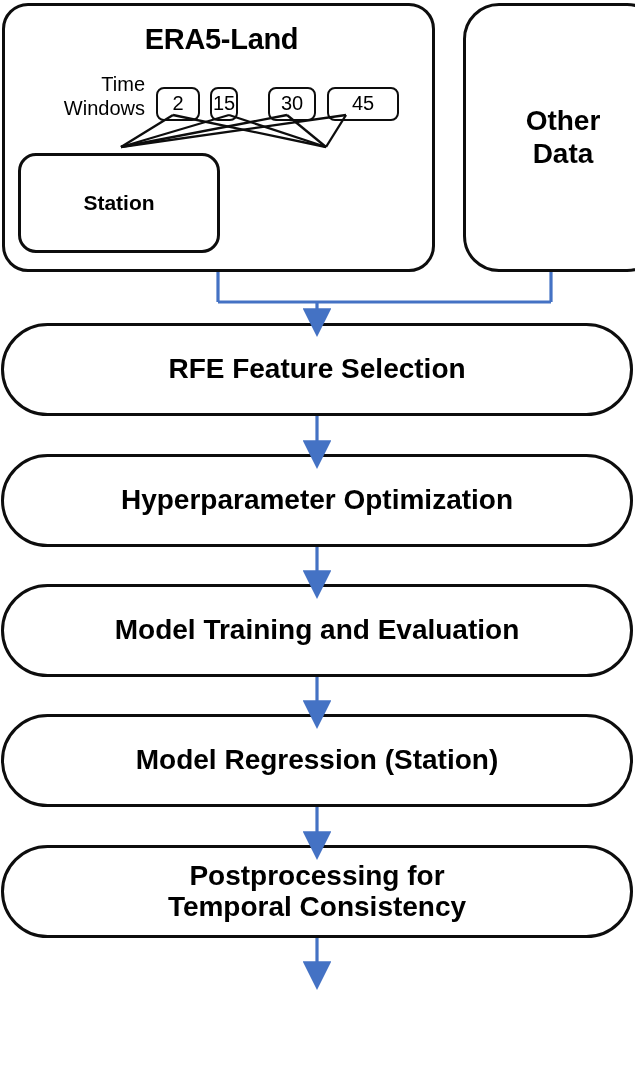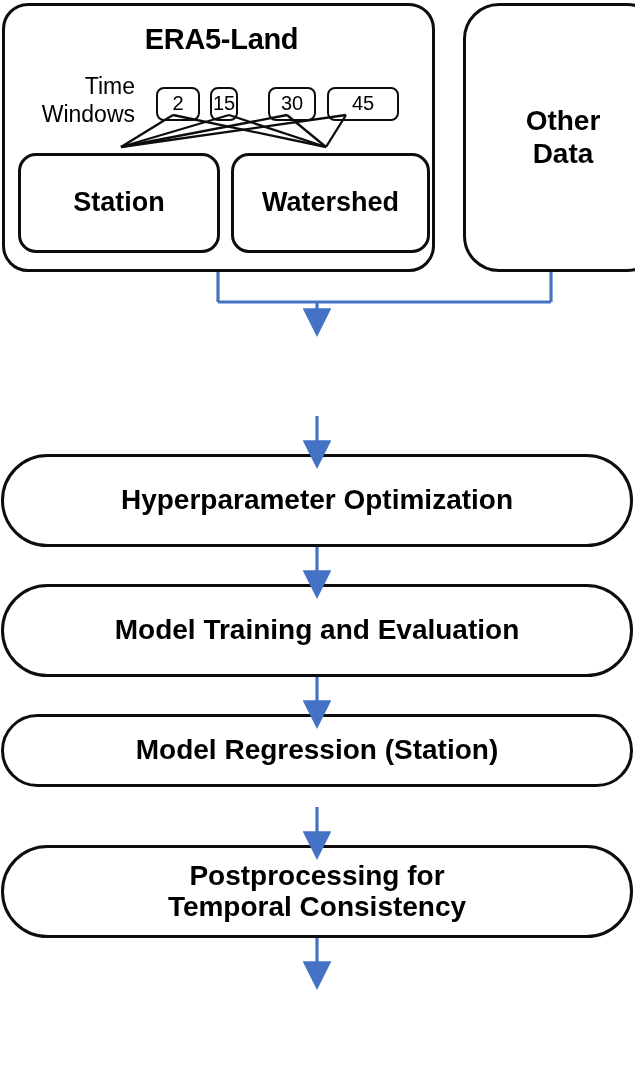--- a/index.html
+++ b/index.html
@@ -54,25 +54,25 @@
     top: 18px;
     width: 433px;
     text-align: center;
     font-size: 29px;
     font-weight: bold;
     letter-spacing: -0.3px;
   }
 
   .tw-label {
     position: absolute;
-    left: 8px;
+    left: 18px;
     top: 66px;
     width: 122px;
     text-align: right;
-    font-size: 23px;
+    font-size: 20px;
     font-weight: normal;
     line-height: 1.22;
     white-space: pre-line;
   }
 
   .tw-chip {
     position: absolute;
     box-sizing: border-box;
     background: #ffffff;
     border: 2.5px solid #0d0d0d;
@@ -88,21 +88,21 @@
 
   .sub-box {
     position: absolute;
     box-sizing: border-box;
     background: #ffffff;
     border: 3px solid #0d0d0d;
     border-radius: 18px;
     display: flex;
     align-items: center;
     justify-content: center;
-    font-size: 27px;
+    font-size: 21px;
     font-weight: bold;
     top: 147px;
     height: 100px;
   }
   .sub-station   { left: 13px;  width: 202px; }
   .sub-watershed { left: 226px; width: 199px; }
 
   
   .other-box {
     left: 463px;
@@ -117,21 +117,21 @@
   
   .flow-box {
     left: 1px;
     width: 632px;
     border-radius: 50px;
     font-size: 28px;
   }
   .fb1 { top: 323px;  height: 93px; }
   .fb2 { top: 454px;  height: 93px; }
   .fb3 { top: 584px;  height: 93px; }
-  .fb4 { top: 714px;  height: 73px; }
+  .fb4 { top: 714px;  height: 93px; }
   .fb5 { top: 845px;  height: 93px; text-align: center; }
   .fb6 { top: 975px;  height: 93px; }
 
   
   #wires {
     position: absolute;
     left: 0; top: 0;
     width: 635px;
     height: 1071px;
     pointer-events: none;
@@ -147,26 +147,26 @@
 
     <div class="tw-label">Time
 Windows</div>
 
     <div class="tw-chip" style="left:151px;width:44px;">2</div>
     <div class="tw-chip" style="left:205px;width:28px;">15</div>
     <div class="tw-chip" style="left:263px;width:48px;">30</div>
     <div class="tw-chip" style="left:322px;width:72px;">45</div>
 
     <div class="sub-box sub-station">Station</div>
-    <div class="sub-box sub-watershed">Watershed</div>
   </div>
 
   <div class="node other-box">Other
 Data</div>
 
+  <div class="node flow-box fb1">RFE Feature Selection</div>
 
   <div class="node flow-box fb2">Hyperparameter Optimization</div>
 
   <div class="node flow-box fb3">Model Training and Evaluation</div>
 
   <div class="node flow-box fb4">Model Regression (Station)</div>
 
   <div class="node flow-box fb5">Postprocessing for
 Temporal Consistency</div>
 

